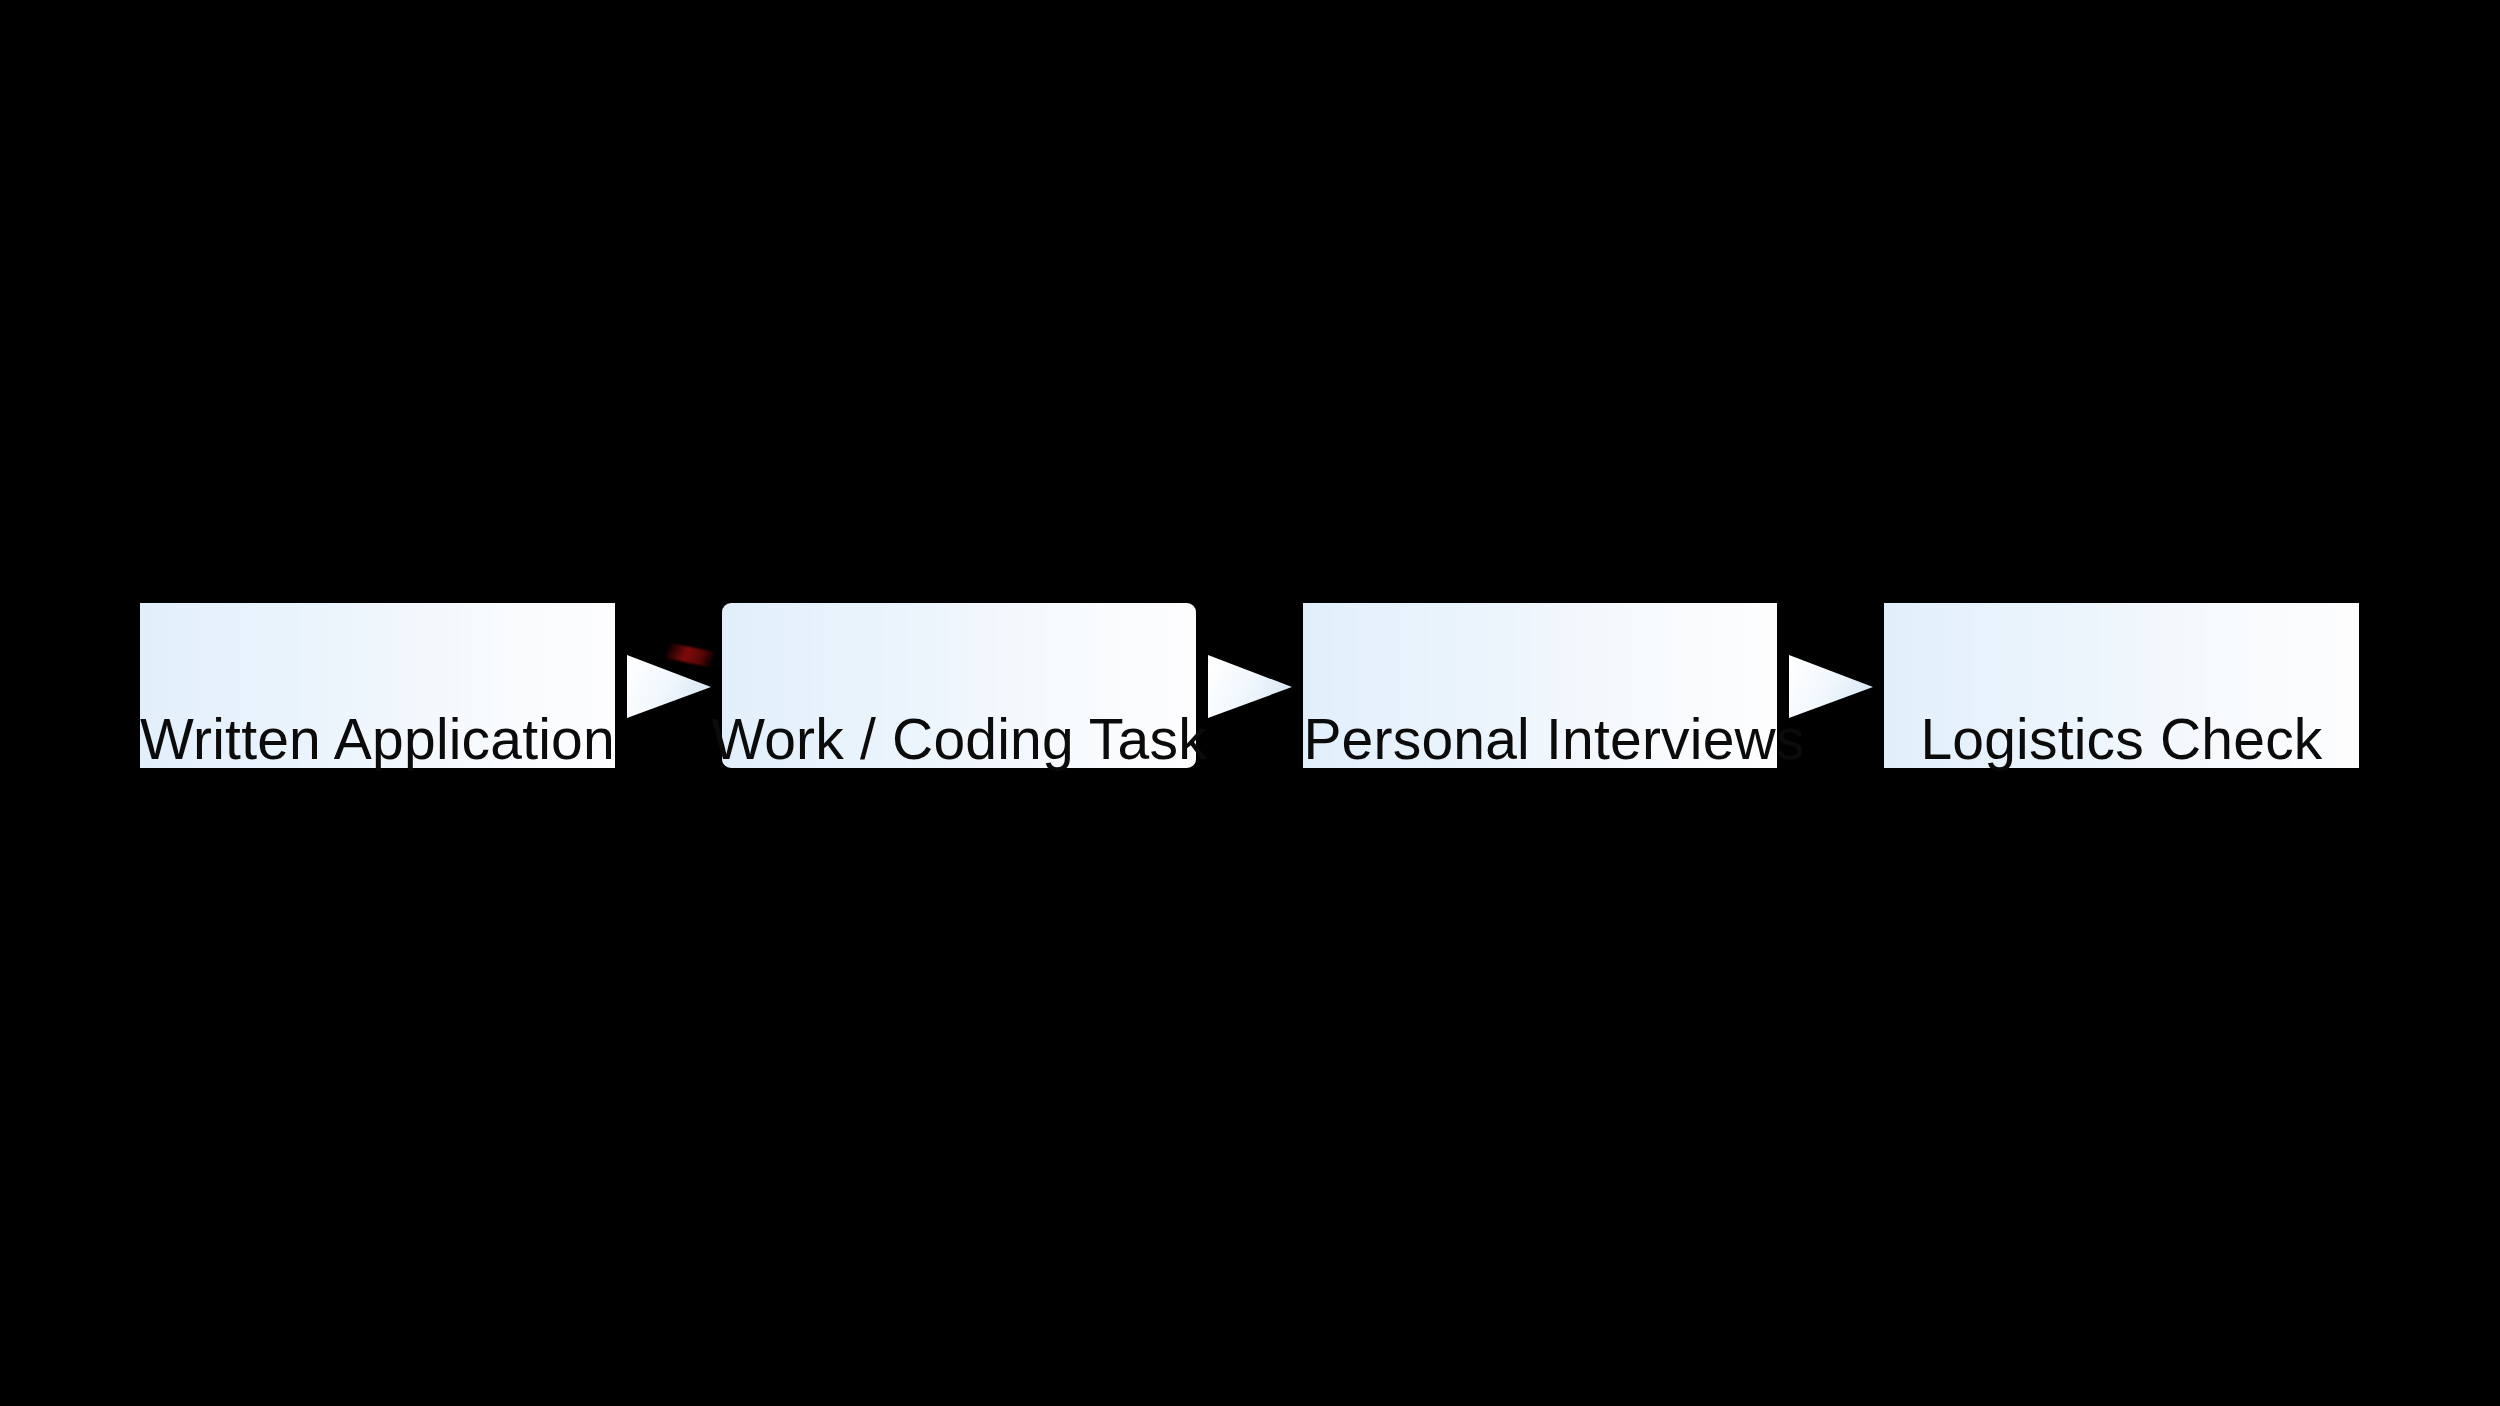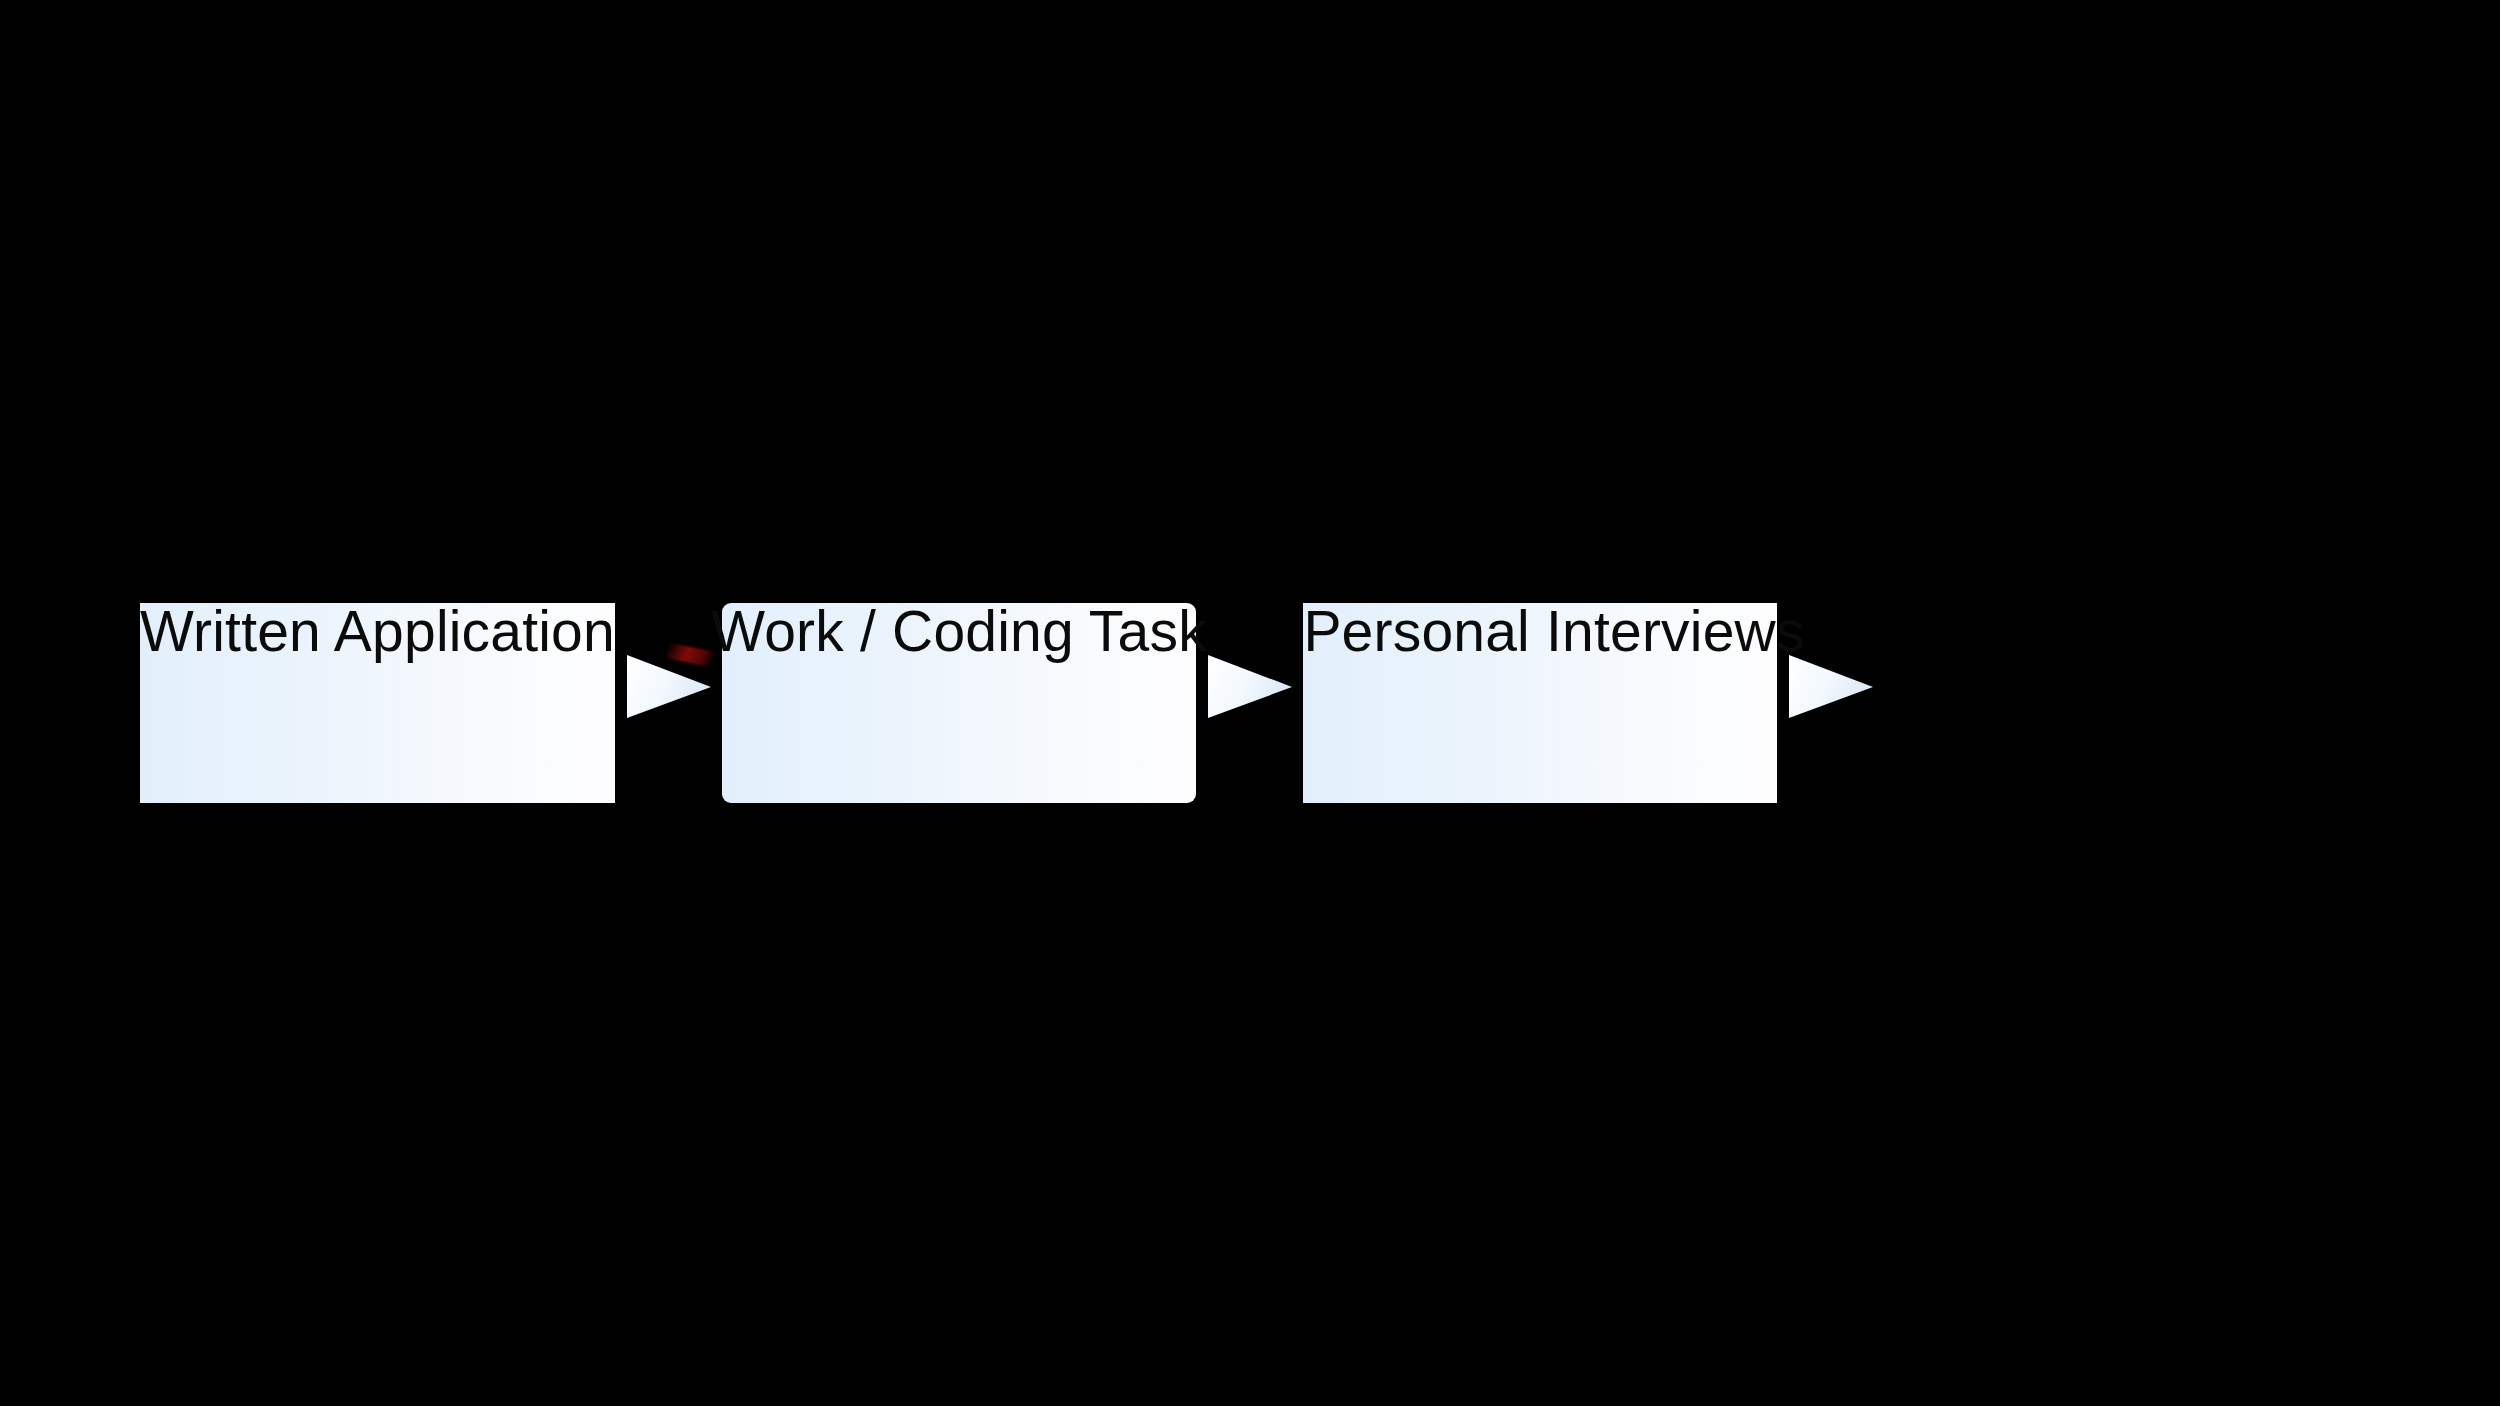--- a/index.html
+++ b/index.html
@@ -30,26 +30,26 @@
     width: 2220px;
     height: 165px;
     display: flex;
     flex-direction: row;
     align-items: stretch;
   }
 
   
   .node {
     position: relative;
-    height: 200px;
+    height: 165px;
     flex: 0 0 auto;
     background: linear-gradient(to right, #e2effb 0%, #ebf4fc 38%, #f7fafd 72%, #fdfdfe 100%);
     box-shadow: 2px 2px 3px rgba(0,0,0,0.55);
     display: flex;
-    align-items: flex-start;
+    align-items: flex-end;
     justify-content: center;
     box-sizing: border-box;
   }
   .node-0 { width: 475px; }
   .node-1 { width: 474px; border-radius: 9px; }
   .node-2 { width: 474px; padding-left: 28px; }
   .node-3 { width: 475px; }
 
   .node-label {
     color: #0b0b0b;
@@ -155,15 +155,18 @@
               <stop offset="0%" stop-color="#ffffff"></stop>
               <stop offset="55%" stop-color="#f2f8fd"></stop>
               <stop offset="100%" stop-color="#dce9f6"></stop>
             </linearGradient>
           </defs>
           <polygon points="0,0 84,32 0,63" fill="url(#ag3)"></polygon>
         </svg>
       </span>
     </div>
 
+    <div class="node node-3">
+      <span class="node-label">Logistics Check</span>
+    </div>
 
   </div>
 </div>
 
 </body></html>

